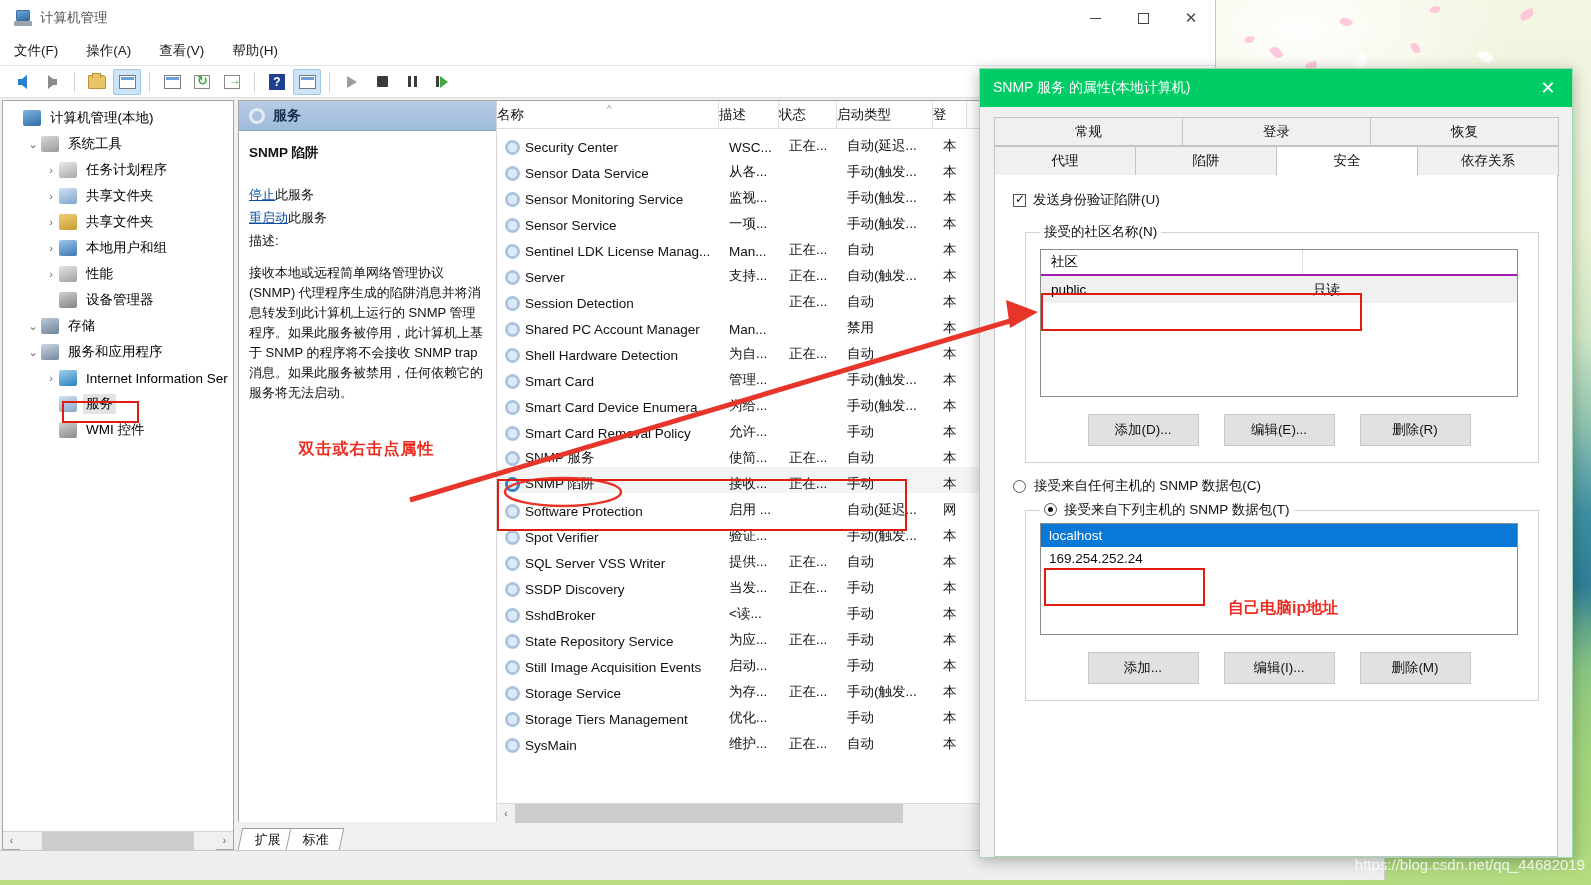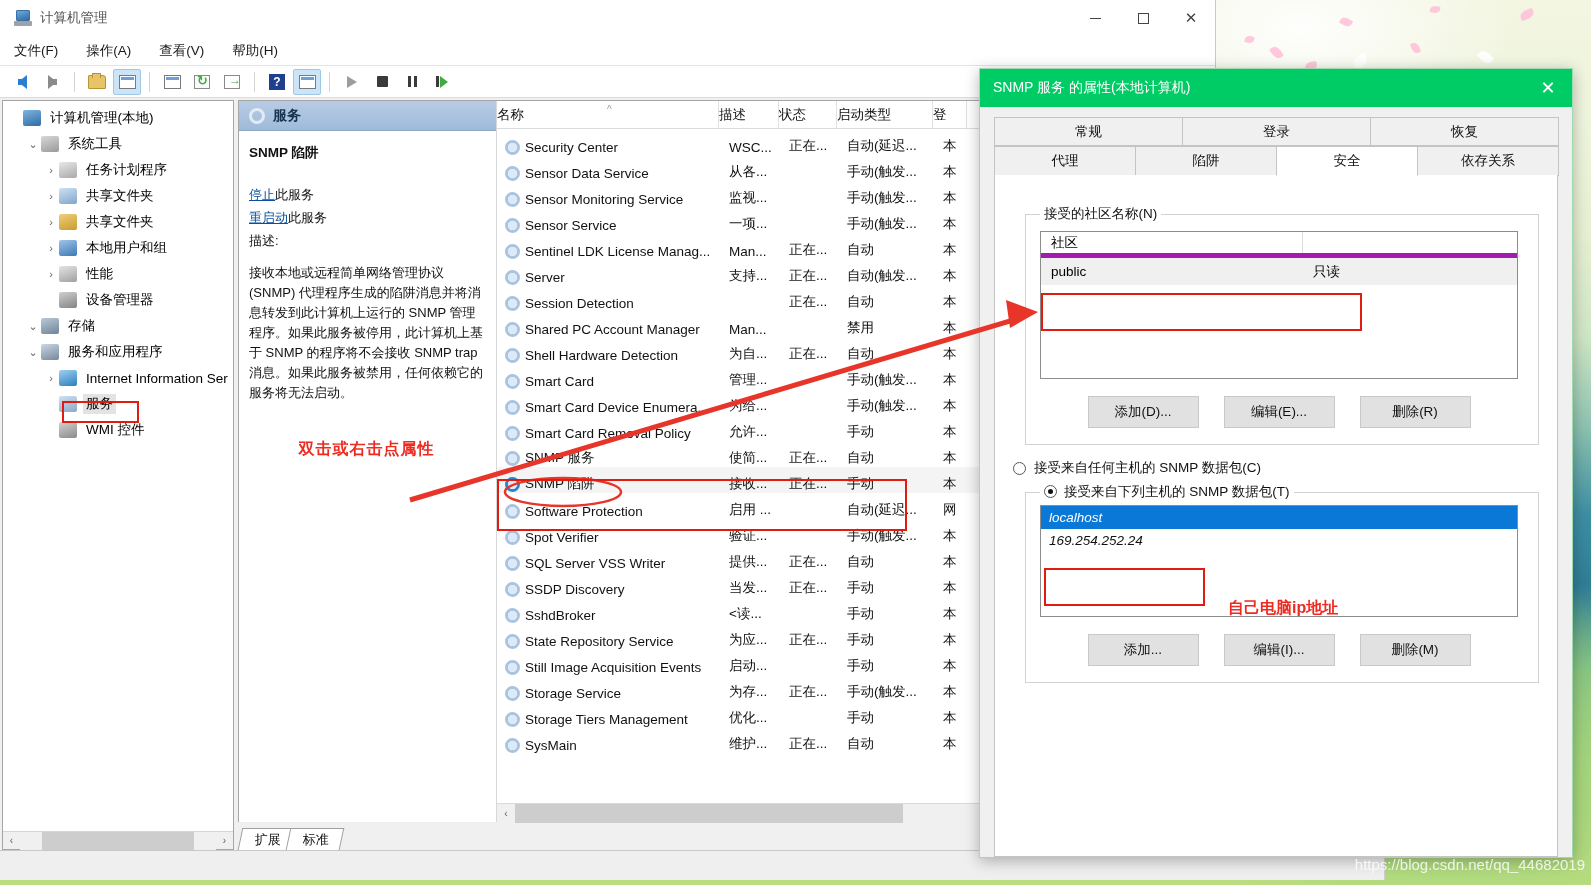--- a/index.html
+++ b/index.html
@@ -242,35 +242,35 @@
     margin-top: -1px; padding: 16px 18px; min-height: 0;
   }
   .chkrow { display: flex; align-items: center; gap: 7px; font-size: 13.5px; color: #111; }
   .chkbox { width: 13px; height: 13px; border: 1px solid #555; background: #fff; position: relative; }
   .chkbox::after { content: "✓"; position: absolute; left: 1px; top: -3px; font-size: 12px; color: #111; }
   fieldset.gb {
     border: 1px solid #d2d2d2; margin: 14px 0 0 12px; padding: 8px 20px 16px 14px;
   }
   fieldset.gb legend { font-size: 13.5px; color: #111; padding: 0 4px; }
   .listbox { border: 1px solid #8c8c8c; background: #fff; height: 148px; position: relative; }
-  .lb-head { display: flex; height: 26px; border-bottom: 5px solid #a21caf; font-size: 13.5px; }
+  .lb-head { display: flex; height: 26px; border-bottom: 2px solid #a21caf; font-size: 13.5px; }
   .lb-head .h1 { width: 262px; flex:0 0 262px; padding-left: 10px; display:flex;align-items:center; border-right:1px solid #dcdcdc;}
   .lb-head .h2 { flex:1 1 auto; padding-left: 10px; display:flex;align-items:center; }
   .lb-row { display: flex; height: 27px; font-size: 13.5px; align-items: center; background: #f0f0f0; }
   .lb-row .c1 { width: 262px; flex:0 0 262px; padding-left: 10px; }
   .lb-row .c2 { flex:1 1 auto; padding-left: 10px; }
   .btnrow { display: flex; justify-content: center; gap: 25px; margin-top: 17px; }
   .btn {
     width: 111px; height: 32px; background: #e1e1e1; border: 1px solid #c8c8c8;
     display: flex; align-items: center; justify-content: center; font-size: 13.5px; color: #111;
   }
   .radrow { display: flex; align-items: center; gap: 8px; font-size: 13.5px; color: #111; margin-top: 14px; }
   .radio { width: 13px; height: 13px; border: 1px solid #555; border-radius: 50%; background: #fff; position: relative; flex:0 0 13px;}
   .radio.on::after { content:""; position:absolute; left:3px; top:3px; width:5px; height:5px; border-radius:50%; background:#111; }
-  .hostbox { border: 1px solid #8c8c8c; background: #fff; height: 112px; position: relative; font-style: italic; }
+  .hostbox { border: 1px solid #8c8c8c; background: #fff; height: 112px; position: relative; }
   .host-sel { background: #0a78d7; color: #fff; height: 23px; display:flex;align-items:center; padding-left:8px; font-size:13.5px; }
   .host-row { height: 23px; display:flex;align-items:center; padding-left:8px; font-size:13.5px; color:#111; }
   #dlgfooter {
     height: 62px; display: flex; align-items: center; justify-content: flex-end;
     gap: 16px; padding-right: 18px; flex: 0 0 auto; background: #f0f0f0;
     border-top: 1px solid #e4e4e4;
   }
   .fbtn { width: 107px; height: 33px; background: #e1e1e1; border: 1px solid #c8c8c8;
           display:flex;align-items:center;justify-content:center; font-size: 13.5px; color:#111; }
   .fbtn.primary { border: 2px solid #0a78d7; }
@@ -781,20 +781,24 @@
       </div>
       <div class="tabrow second">
         <div class="tab">代理</div>
         <div class="tab">陷阱</div>
         <div class="tab active">安全</div>
         <div class="tab">依存关系</div>
       </div>
     </div>
 
     <div id="tabpanel">
+      <div class="chkrow">
+        <span class="chkbox"></span>
+        <span>发送身份验证陷阱(U)</span>
+      </div>
 
       <fieldset class="gb">
         <legend>接受的社区名称(N)</legend>
         <div class="listbox">
           <div class="lb-head">
             <div class="h1">社区</div>
           </div>
           <div class="lb-row">
             <div class="c1">public</div>
             <div class="c2">只读</div>

